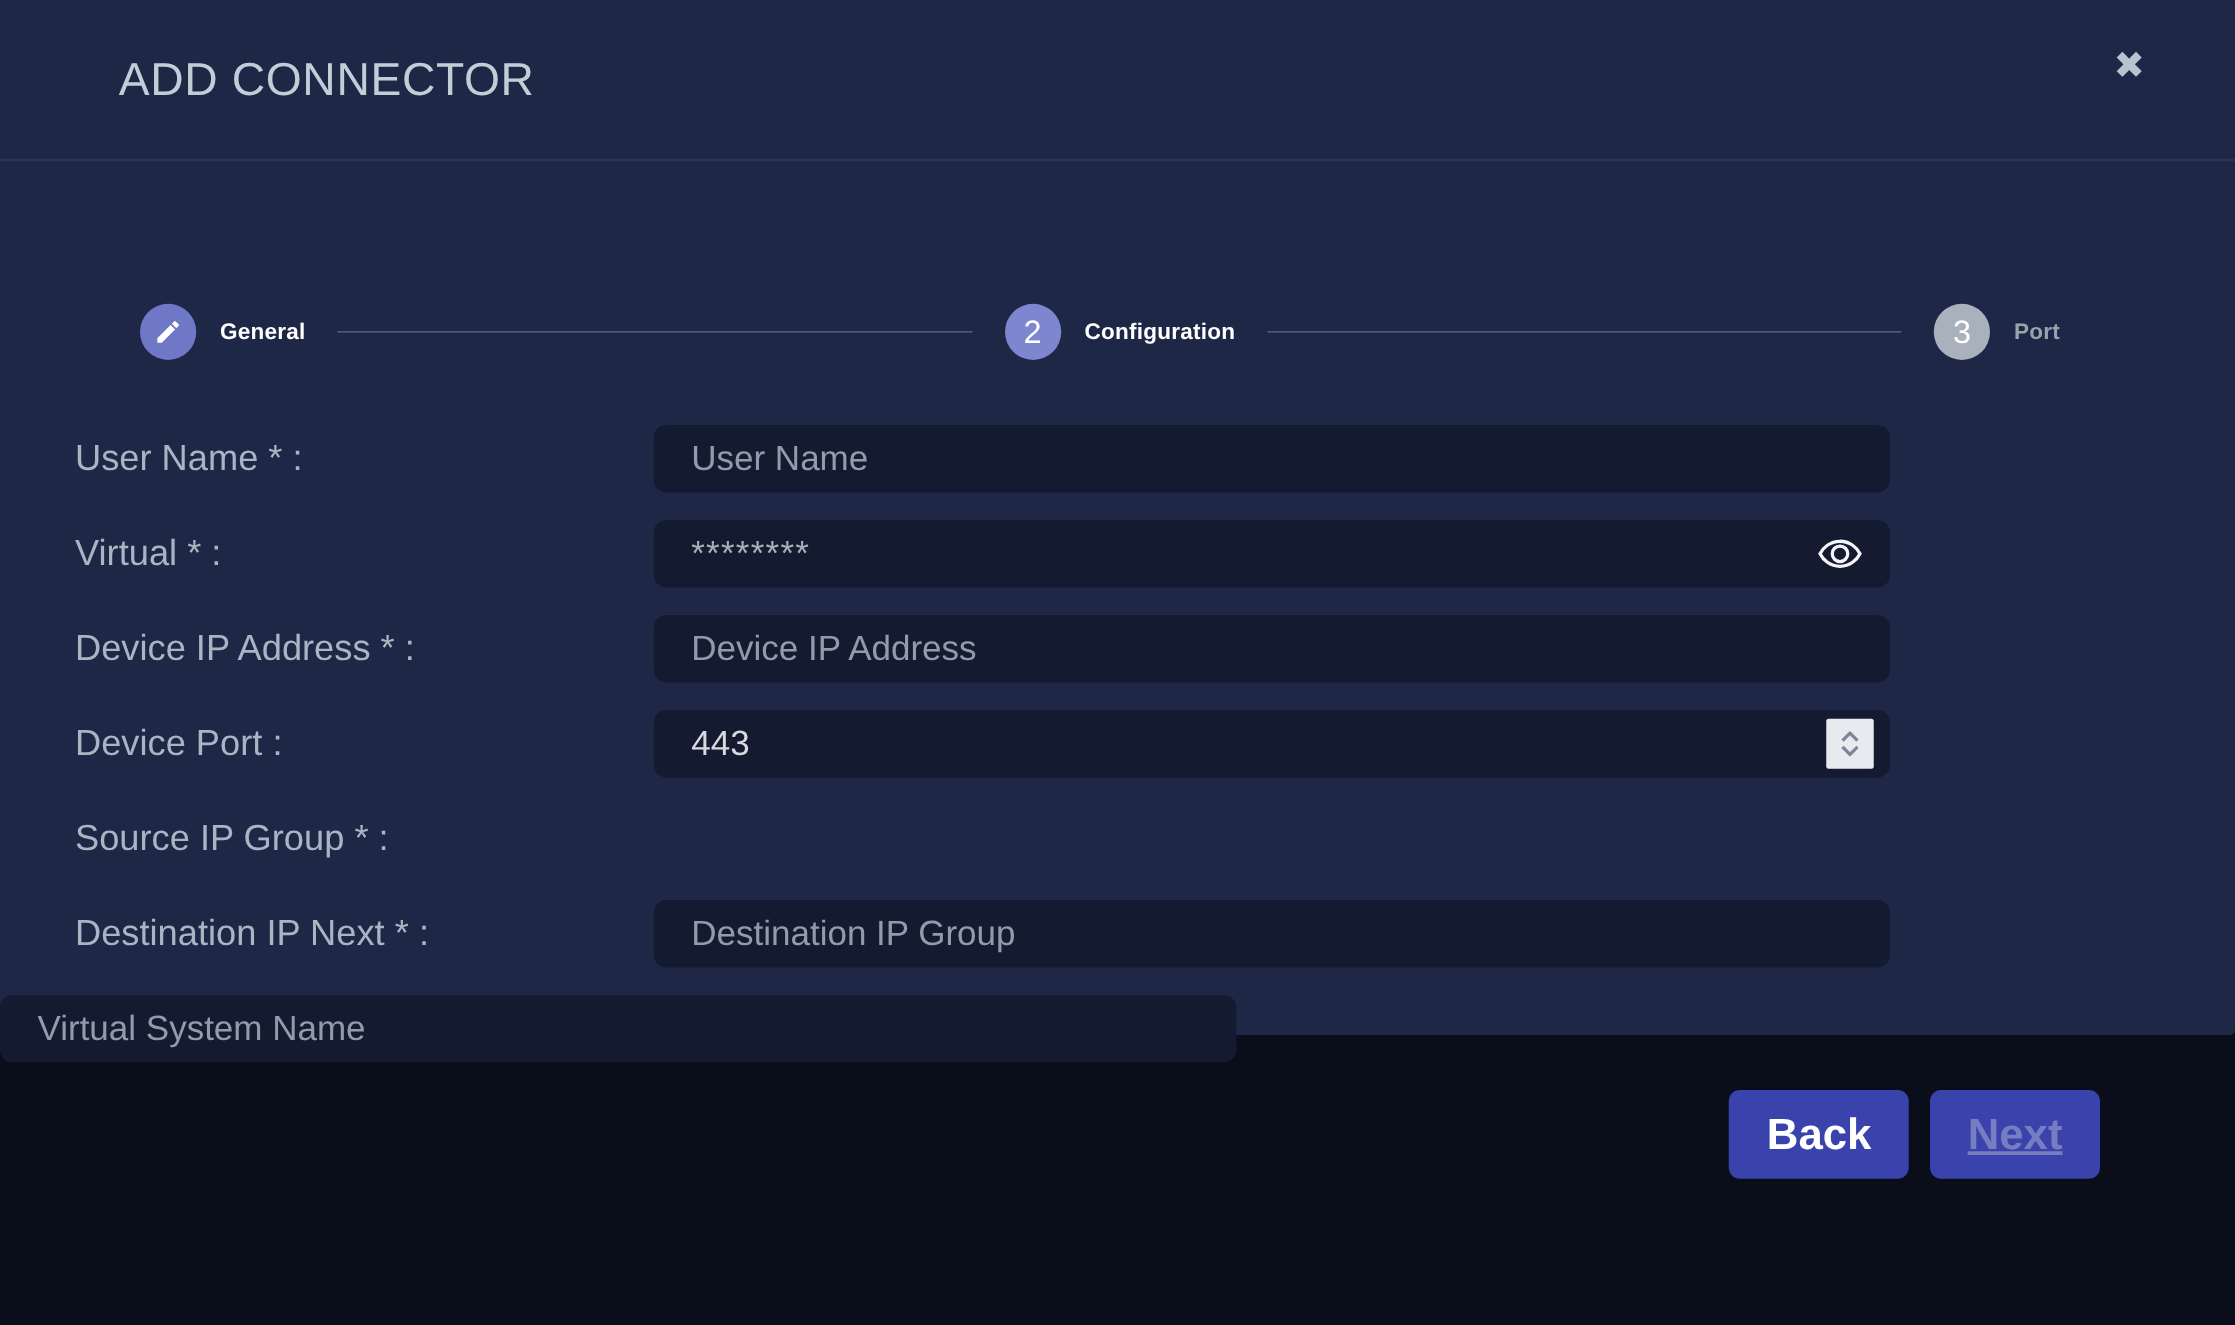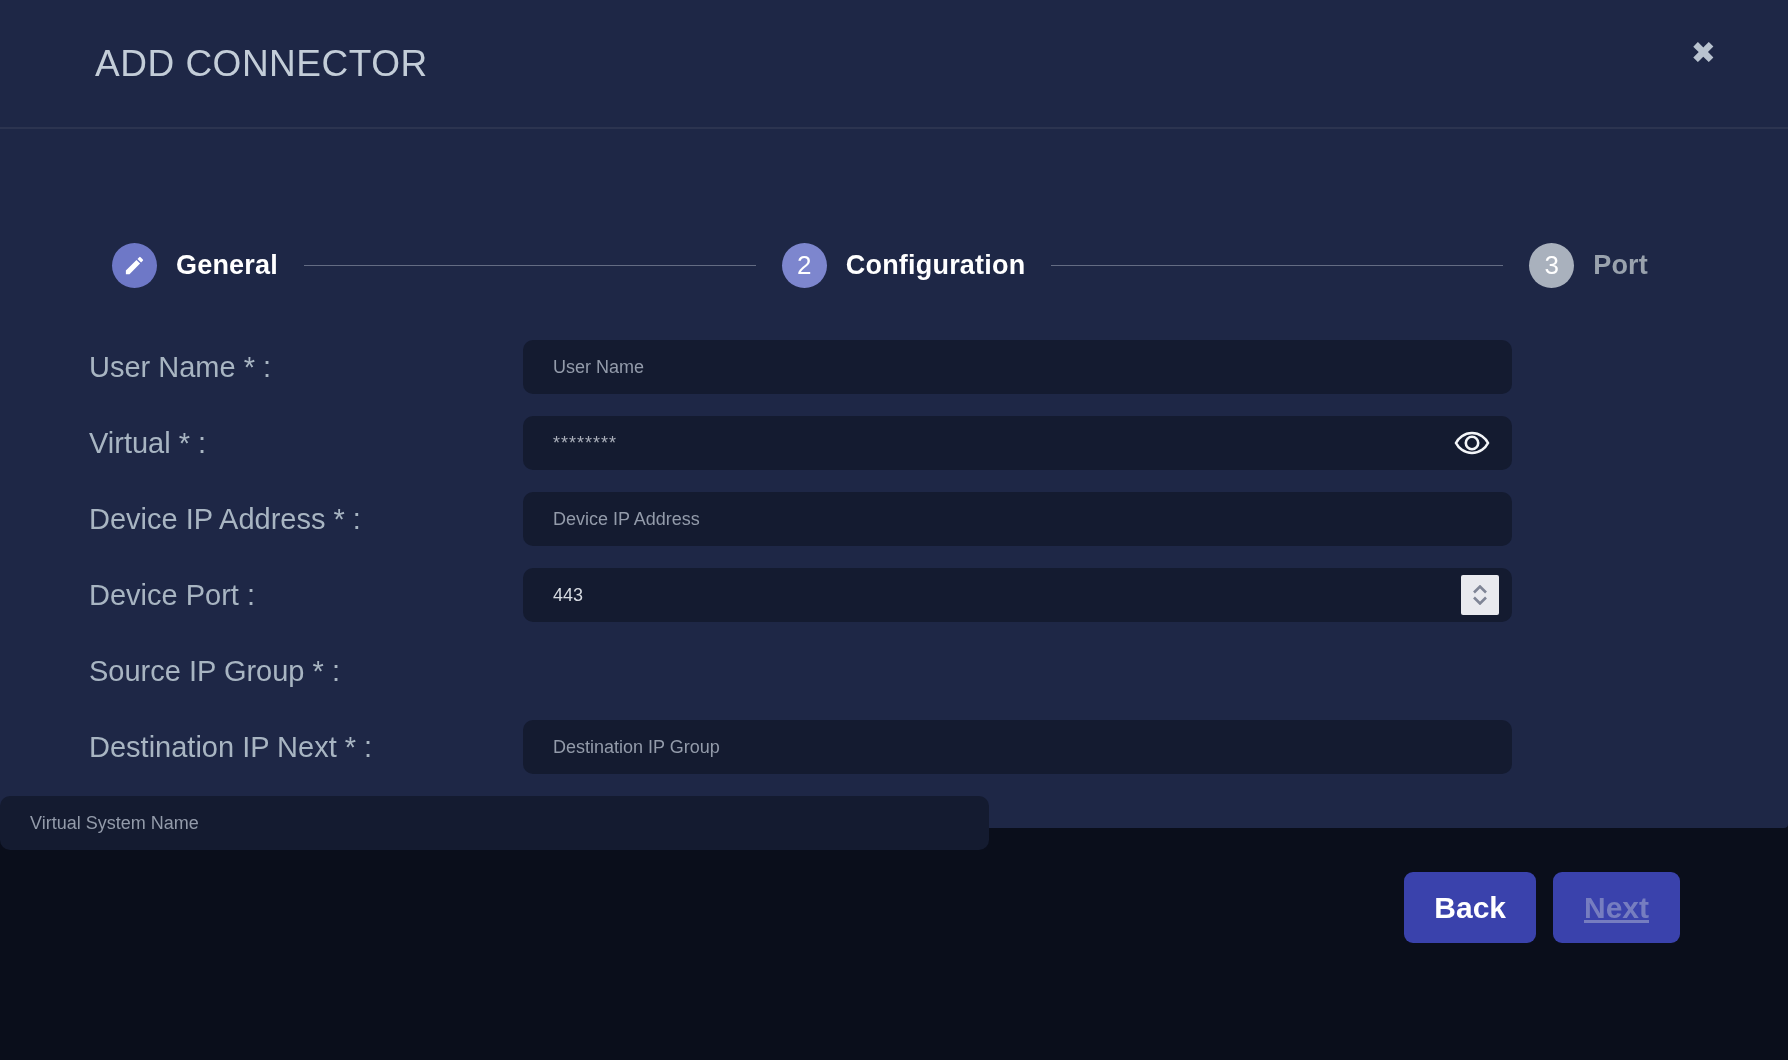--- a/index.html
+++ b/index.html
@@ -41,47 +41,47 @@
   .step-circle {
     width:45px; height:45px; border-radius:50%;
     display:flex; align-items:center; justify-content:center;
     color:#ffffff; font-size:26px; font-weight:400;
     flex:none;
   }
   .step-circle.completed { background:#6e78c7; }
   .step-circle.active    { background:#7d86ce; }
   .step-circle.upcoming  { background:#a9b1bd; }
   .step-label {
-    margin-left:19px; font-size:27px; font-weight:700; color:#ffffff;
+    margin-left:19px; font-size:18px; font-weight:700; color:#ffffff;
     letter-spacing:.2px;
   }
   .step-label.upcoming { color:#99a2ad; }
   .step-connector {
     flex:1 1 auto; height:1px; background:#828a9c; opacity:.7;
     margin:0 26px;
   }
   .pencil-svg { width:23px; height:23px; fill:#ffffff; }
   
   .form { margin-top:52px; }
   .form-row {
     display:flex; align-items:center;
     height:54px; margin-bottom:22px;
   }
   .form-label {
-    width:523px; padding-left:89px;
+    width:523px; padding-left:60px;
     font-size:29px; color:#a8b5c2; font-weight:400;
     white-space:nowrap;
   }
   .input-wrap { position:relative; width:989px; height:54px; flex:none; }
   .input-wrap input {
     width:100%; height:100%;
     background:#141b30; border:none; border-radius:10px;
     padding:0 30px;
     font-family:"Liberation Sans", sans-serif;
-    font-size:18px; color:#d6dae0;
+    font-size:28px; color:#d6dae0;
     outline:none;
   }
   .input-wrap input::placeholder { color:#939baa; opacity:1; }
   .input-wrap input.masked { color:#a9aeb9; letter-spacing:1px; }
   .eye-btn {
     position:absolute; right:18px; top:50%; transform:translateY(-50%);
     background:none; border:none; cursor:pointer; line-height:0; padding:4px;
   }
   .eye-svg { width:36px; height:26px; }
   .num-stepper {
@@ -94,21 +94,21 @@
   
   .footer {
     display:flex; justify-content:flex-end; gap:17px;
     margin:19px 108px 0 0;
   }
   .btn {
     min-width:127px; height:71px; padding:0 30px;
     border:none; border-radius:9px;
     background:#3a42ac;
     font-family:"Liberation Sans", sans-serif;
-    font-size:30px; font-weight:700;
+    font-size:35px; font-weight:700;
     cursor:pointer;
   }
   .btn-back { color:#ffffff; }
   .btn-next { color:#767dc0;text-decoration:underline; }
 </style>
 </head>
 <body>
 
 <div class="modal">
 

